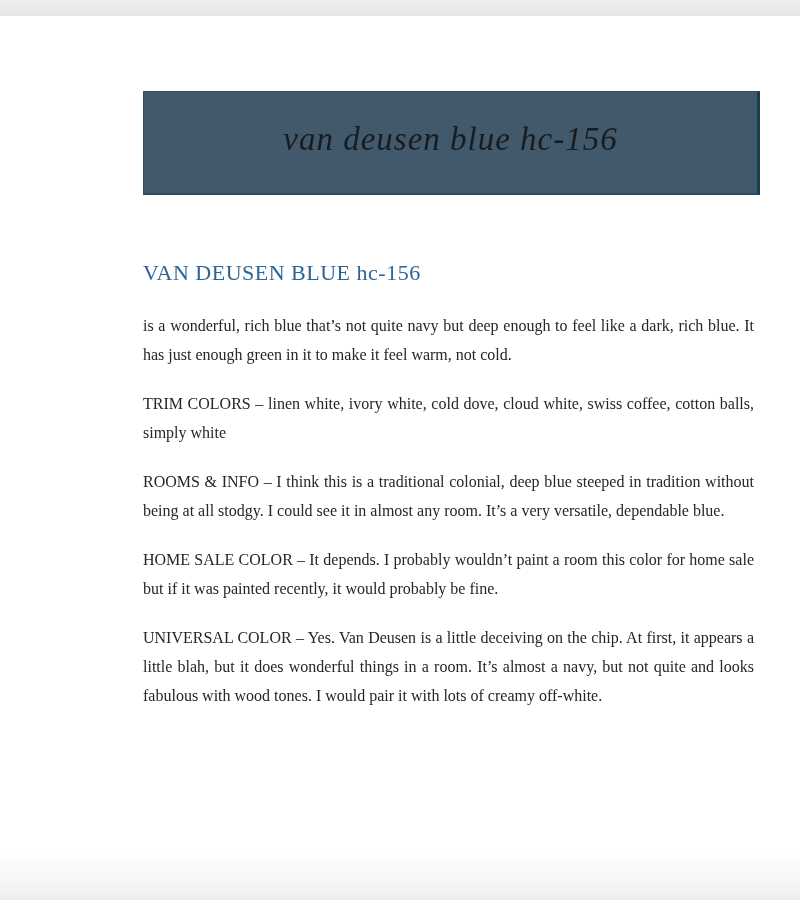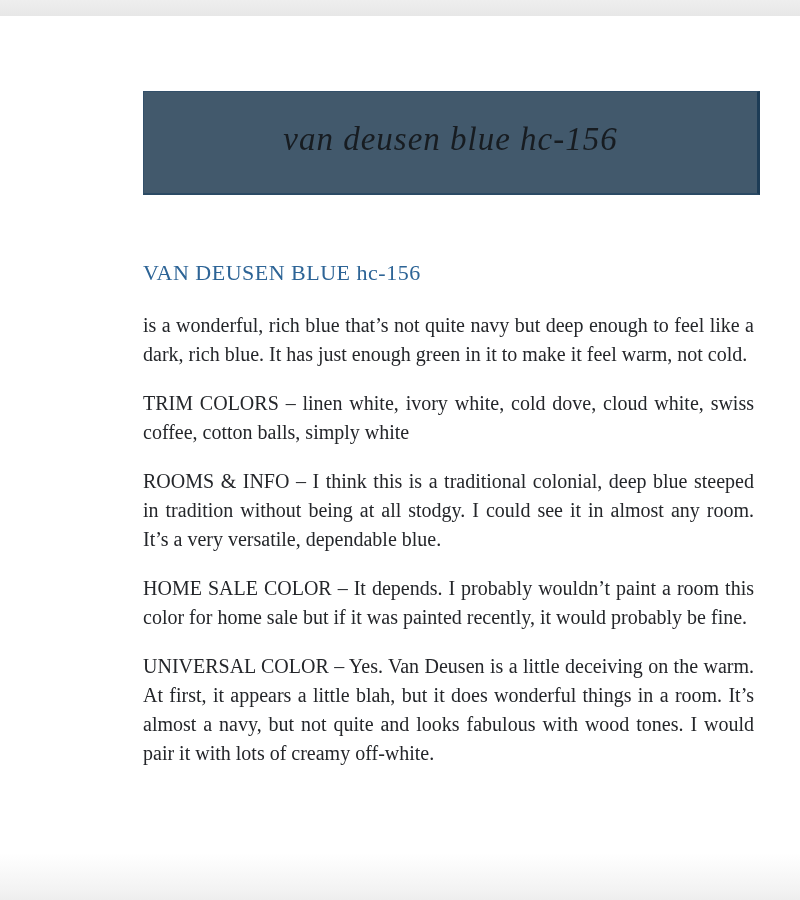--- a/index.html
+++ b/index.html
@@ -41,21 +41,21 @@
   }
   .heading {
     font-size: 22px;
     font-weight: normal;
     color: #2d6496;
     margin: 0 0 25px 0;
     letter-spacing: 0.5px;
     cursor: pointer;
   }
   .content p {
-    font-size: 20px;
+    font-size: 16px;
     line-height: 29px;
     color: #24262a;
     text-align: justify;
     margin: 0 0 20px 0;
   }
   .footer-link-wrap {
     position: absolute;
     left: 0;
     top: 854px;
     width: 800px;
@@ -80,19 +80,19 @@
   <h2 class="heading">VAN DEUSEN BLUE hc-156</h2>
 
   <p>is a wonderful, rich blue that’s not quite navy but deep enough to feel like a dark, rich blue. It has just enough green in it to make it feel warm, not cold.</p>
 
   <p>TRIM COLORS – linen white, ivory white, cold dove, cloud white, swiss coffee, cotton balls, simply white</p>
 
   <p>ROOMS &amp; INFO – I think this is a traditional colonial, deep blue steeped in tradition without being at all stodgy. I could see it in almost any room. It’s a very versatile, dependable blue.</p>
 
   <p>HOME SALE COLOR – It depends. I probably wouldn’t paint a room this color for home sale but if it was painted recently, it would probably be fine.</p>
 
-  <p>UNIVERSAL COLOR – Yes. Van Deusen is a little deceiving on the warm. At first, it appears a little blah, but it does wonderful things in a room. It’s almost a navy, but not quite and looks fabulous with wood tones. I would pair it with lots of creamy off-white.</p>
+  <p>UNIVERSAL COLOR – Yes. Van Deusen is a little deceiving on the chip. At first, it appears a little blah, but it does wonderful things in a room. It’s almost a navy, but not quite and looks fabulous with wood tones. I would pair it with lots of creamy off-white.</p>
 
 </div>
 
 <div class="footer-link-wrap">
   <a class="footer-link">image link</a>
 </div>
 
 </body></html>

